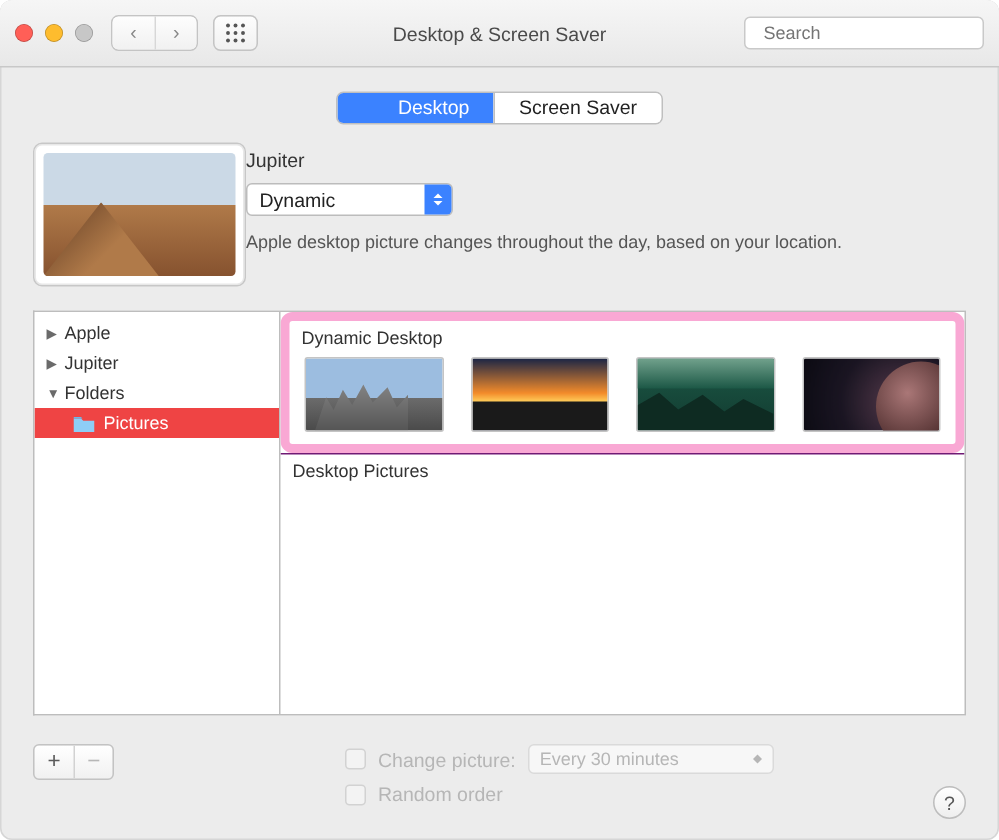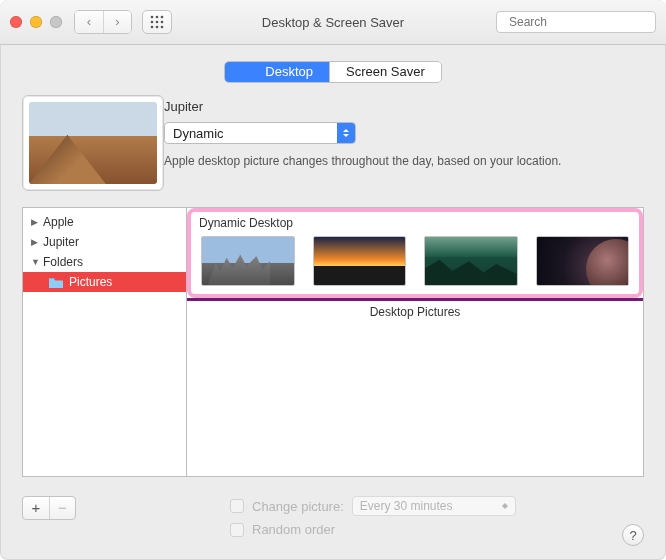--- a/index.html
+++ b/index.html
@@ -76,21 +76,21 @@
     display:flex;align-items:center;justify-content:center;
   }
   .thumb{width:100%;height:100%;border-radius:3px;overflow:hidden;position:relative;}
   .dune{ background:linear-gradient(#cbd9e6 0%,#cbd9e6 42%,#b07a49 42%,#86522f 100%);}
   .dune::after{content:"";position:absolute;left:0;bottom:0;right:40%;top:40%;
     background:linear-gradient(135deg,#5e3a22 0%,#b07a49 60%);
     clip-path:polygon(0 100%,100% 100%,50% 0);}
   .pickerinfo{flex:1;}
   .name{font-size:13px;color:#333;margin:4px 0 8px;}
   .dropdown{
-    width:192px;height:22px;border:1px solid #bcbcbc;border-radius:4px;
+    width:138px;height:22px;border:1px solid #bcbcbc;border-radius:4px;
     background:#fff;display:flex;align-items:center;position:relative;
     font-size:13px;padding-left:8px;
   }
   .dropdown .cap{
     position:absolute;right:0;top:0;bottom:0;width:18px;background:#3b82ff;
     border-radius:0 3px 3px 0;display:flex;flex-direction:column;align-items:center;justify-content:center;
   }
   .dropdown .cap::before,.dropdown .cap::after{
     content:"";border:3px solid transparent;
   }
@@ -106,38 +106,38 @@
   .tree{padding:4px 0;}
   .node{display:flex;align-items:center;height:20px;padding-left:8px;color:#333;}
   .node .disc{font-size:9px;color:#6a6a6a;width:10px;}
   .node.child{padding-left:26px;background:#ef4444;color:#fff;}
   .node.child .foldericon{width:14px;height:11px;margin-right:6px;}
   .node .label{margin-left:2px;}
   .right{
     flex:1;border:1px solid #bdbdbd;background:#fff;overflow:hidden;
     display:flex;flex-direction:column;
   }
-  .group{border:4px solid #f9a8d4;border-radius:8px;margin:0;padding-bottom:8px;}
+  .group{border:6px solid #f9a8d4;border-radius:8px;margin:0;padding-bottom:8px;}
   .group h4, .group2 h4{
     margin:0;padding:4px 8px 6px;font-size:12px;font-weight:400;color:#333;
   }
   .thumbs{display:flex;gap:18px;padding:0 10px;}
   .t{width:94px;height:50px;border:1px solid #c4c4c4;border-radius:2px;overflow:hidden;position:relative;}
   .t1{background:linear-gradient(#9cbde0 0%,#9cbde0 55%,#6b6b6b 55%,#4a4a4a 100%);}
   .t1::after{content:"";position:absolute;left:6px;bottom:0;width:62px;height:34px;
     background:linear-gradient(#888,#555);clip-path:polygon(0 100%,12% 35%,20% 60%,30% 20%,40% 50%,52% 10%,62% 45%,78% 15%,88% 55%,100% 30%,100% 100%);}
   .t2{background:linear-gradient(#1b2545 0%,#f38b2a 48%,#ffce5a 60%,#1a1a1a 60%,#1a1a1a 100%);}
   .t3{background:linear-gradient(#1c5846 0%,#123b30 100%);}
   .t3::before{content:"";position:absolute;left:0;right:0;top:0;height:20px;background:linear-gradient(180deg,#71a18c,#1c5846);}
   .t3::after{content:"";position:absolute;left:0;right:0;bottom:0;height:28px;
     background:#0e2b22;clip-path:polygon(0 100%,0 40%,16% 10%,30% 50%,48% 15%,64% 55%,78% 25%,100% 60%,100% 100%);}
   .t4{background:radial-gradient(circle at 70% 60%,#553a4b 0%,#1a1522 55%,#0b0a12 100%);}
   .t4::after{content:"";position:absolute;right:-18px;bottom:-14px;width:60px;height:60px;border-radius:50%;
     background:radial-gradient(circle at 35% 35%,#a77,#533 60%,#211 100%);}
-  .group2{flex:1;border-top:3px solid #701a75;text-align:center;}
+  .group2{flex:1;border-top:1px solid #701a75;}
   
   .bottombar{position:absolute;left:22px;right:22px;bottom:16px;display:flex;align-items:flex-start;height:48px;}
   .plusminus{display:flex;border:1px solid #c3c3c3;border-radius:4px;overflow:hidden;background:linear-gradient(#fff,#f1f1f1);}
   .plusminus button{width:26px;height:22px;border:none;background:transparent;font-size:15px;color:#5a5a5a;line-height:18px;}
   .plusminus button + button{border-left:1px solid #d2d2d2;color:#b7b7b7;}
   .opts{margin-left:154px;display:flex;flex-direction:column;gap:6px;color:#b6b6b6;font-size:13px;}
   .row{display:flex;align-items:center;gap:8px;}
   .cb{width:14px;height:14px;border:1px solid #d2d2d2;border-radius:3px;background:#f3f3f3;}
   .pop{
     width:164px;height:20px;border:1px solid #dadada;border-radius:4px;

